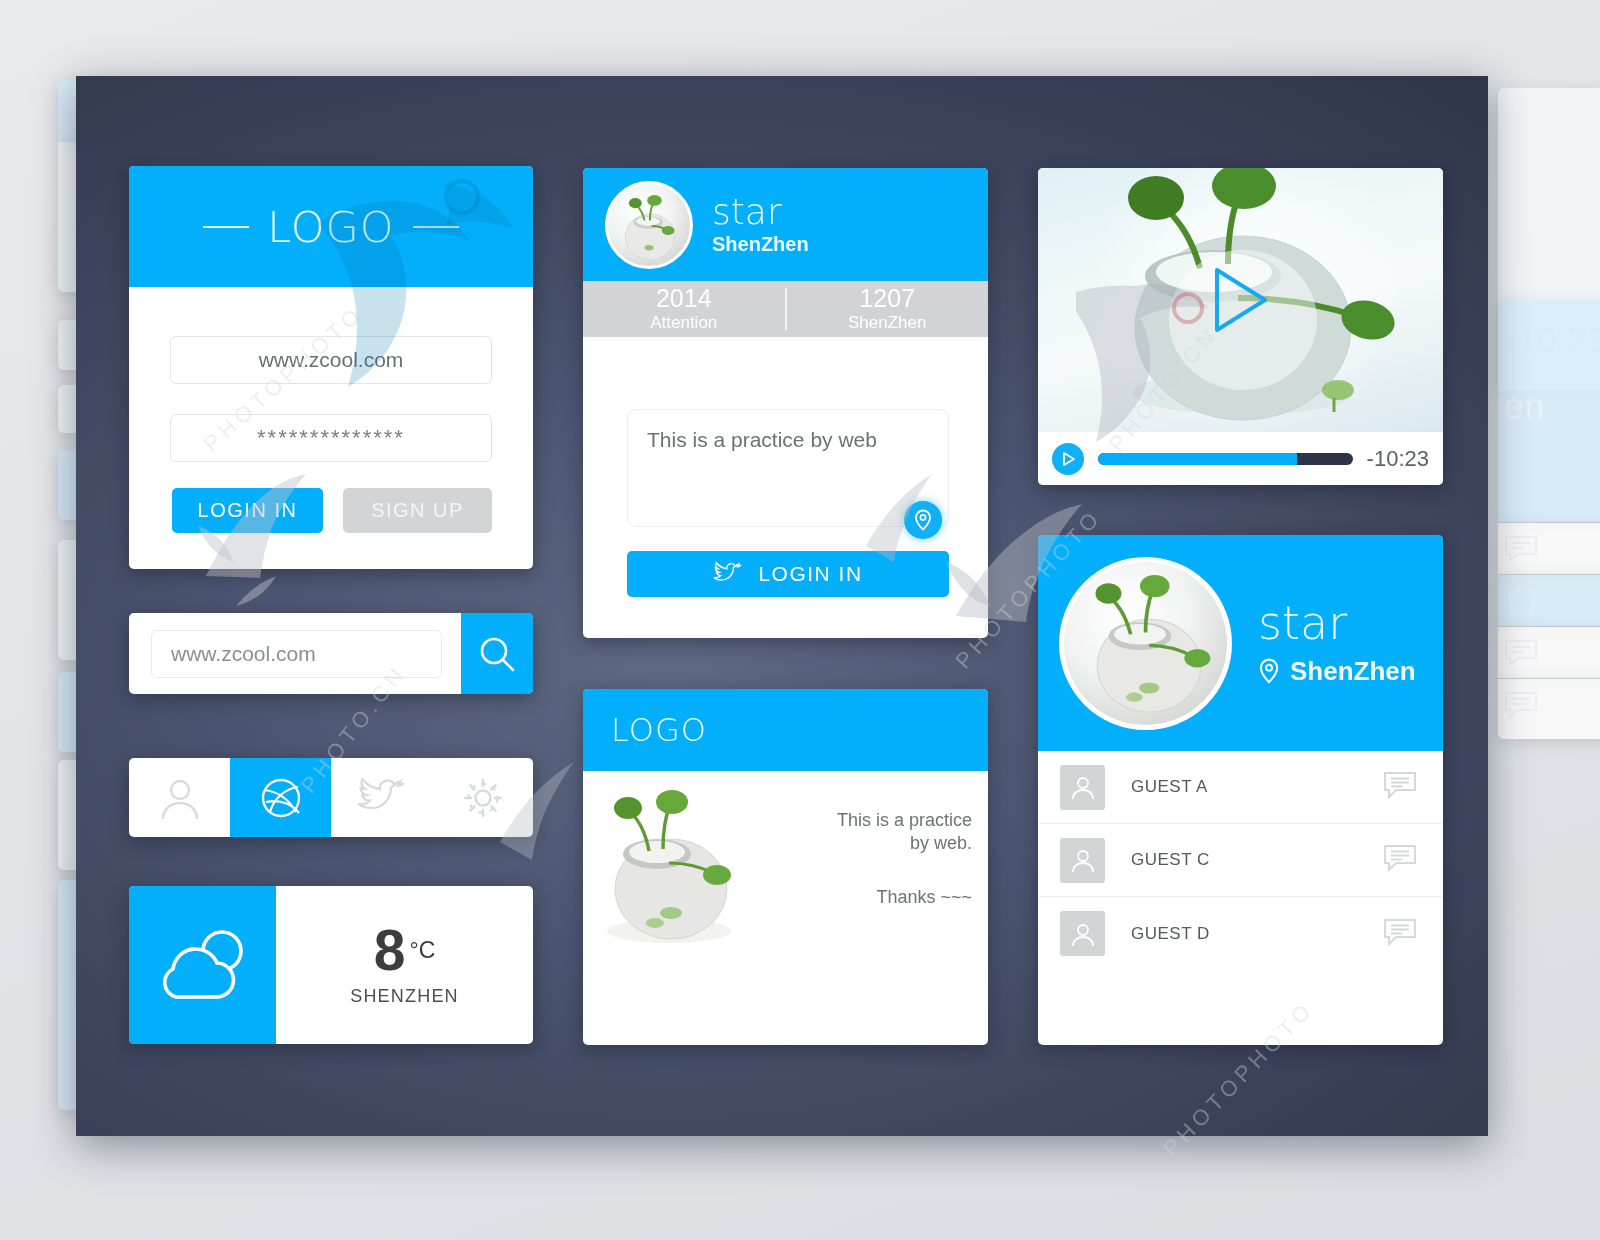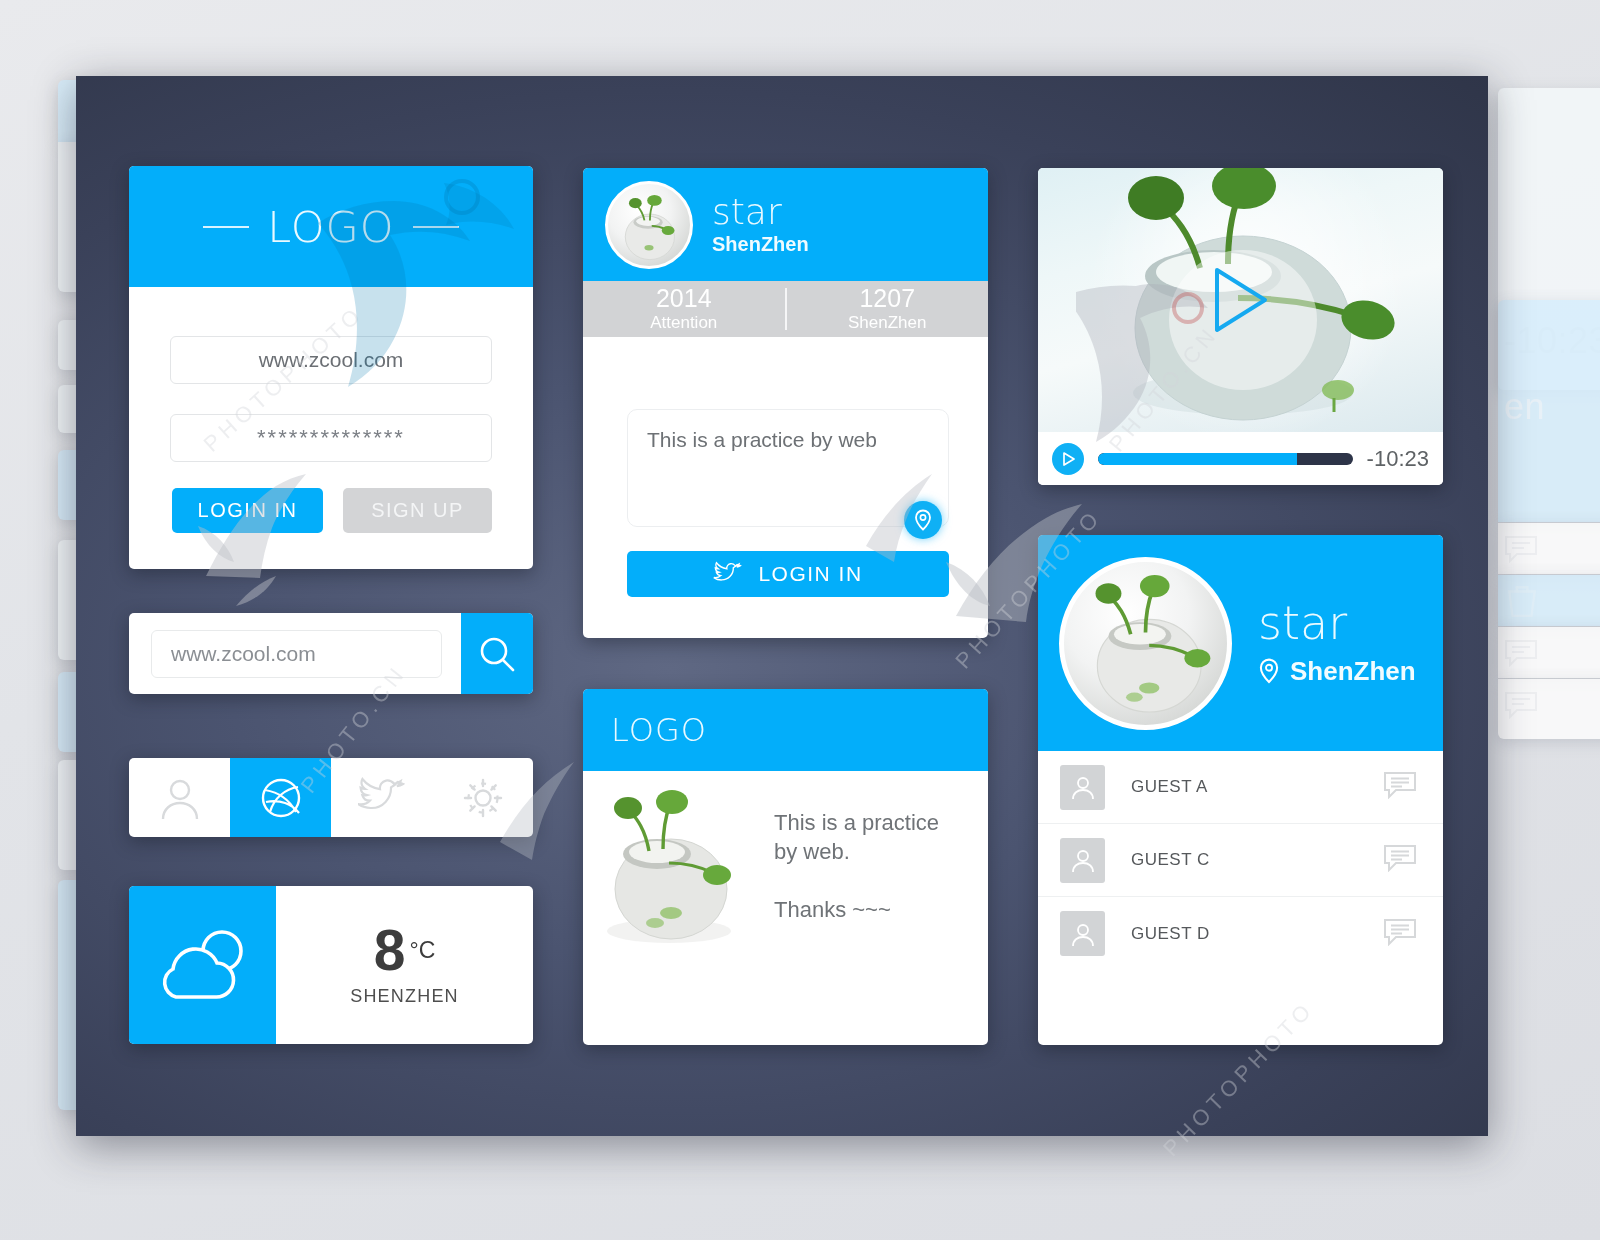--- a/index.html
+++ b/index.html
@@ -150,21 +150,21 @@
     justify-content: center; gap: 15px; color: #fff; font-size: 21px; letter-spacing: 1.5px;
     cursor: pointer;
   }
 
   
   #order { left: 507px; top: 613px; width: 405px; height: 356px; }
   #order .ohdr { height: 82px; background: #03aefa; display: flex; align-items: center; padding-left: 28px; }
   #order .ohdr span { color: #e9f9ff; font-size: 32px; font-weight: 300; letter-spacing: 1px; font-family: "DejaVu Sans", sans-serif; }
   #order .obody { display: flex; height: 196px; }
   #order .opic { width: 185px; position: relative; }
-  #order .otxt { flex: 1; padding: 38px 16px 0 6px; color: #6f7377; font-size: 22px; line-height: 1.3; }
+  #order .otxt { flex: 1; padding: 38px 16px 0 6px; color: #6f7377; font-size: 18px; line-height: 1.3; text-align: right; }
   #order .otxt .t2 { margin-top: 30px; }
   #order .obtn {
     position: absolute; left: 45px; top: 269px; width: 320px; height: 45px;
     background: #03aefa; border-radius: 5px; display: flex; align-items: center;
     justify-content: center; color: #fff; font-size: 21px; letter-spacing: 1.5px; cursor: pointer;
   }
 
   
   #video { left: 962px; top: 92px; width: 405px; height: 317px; }
   #video .screen {

